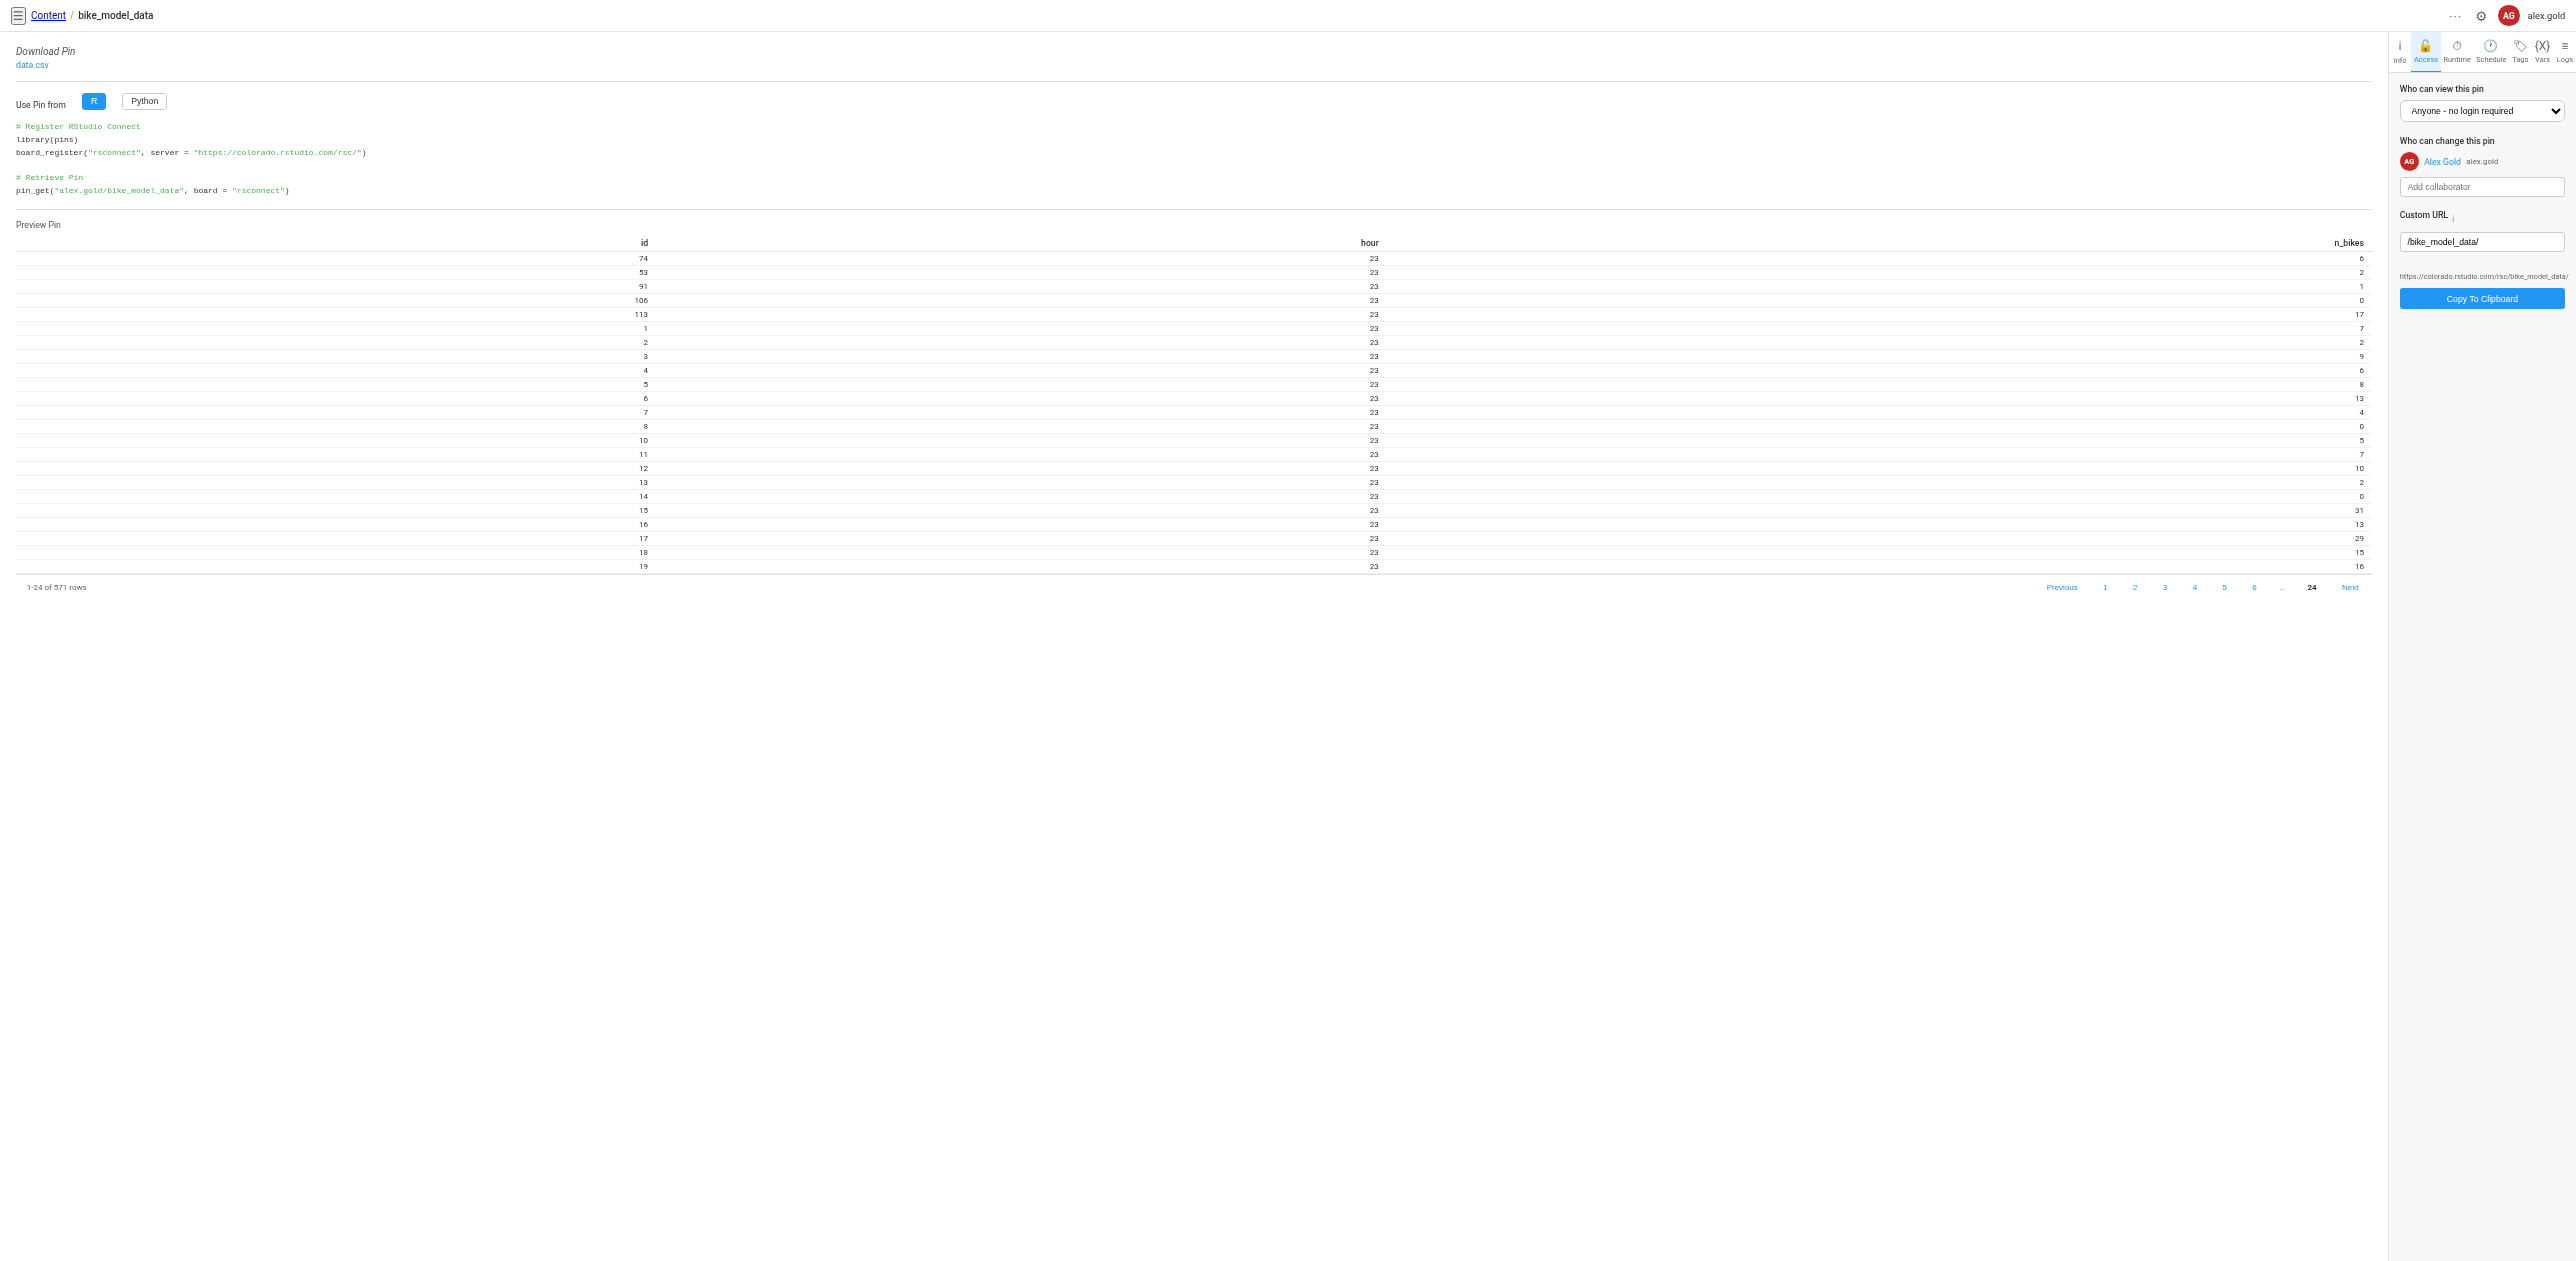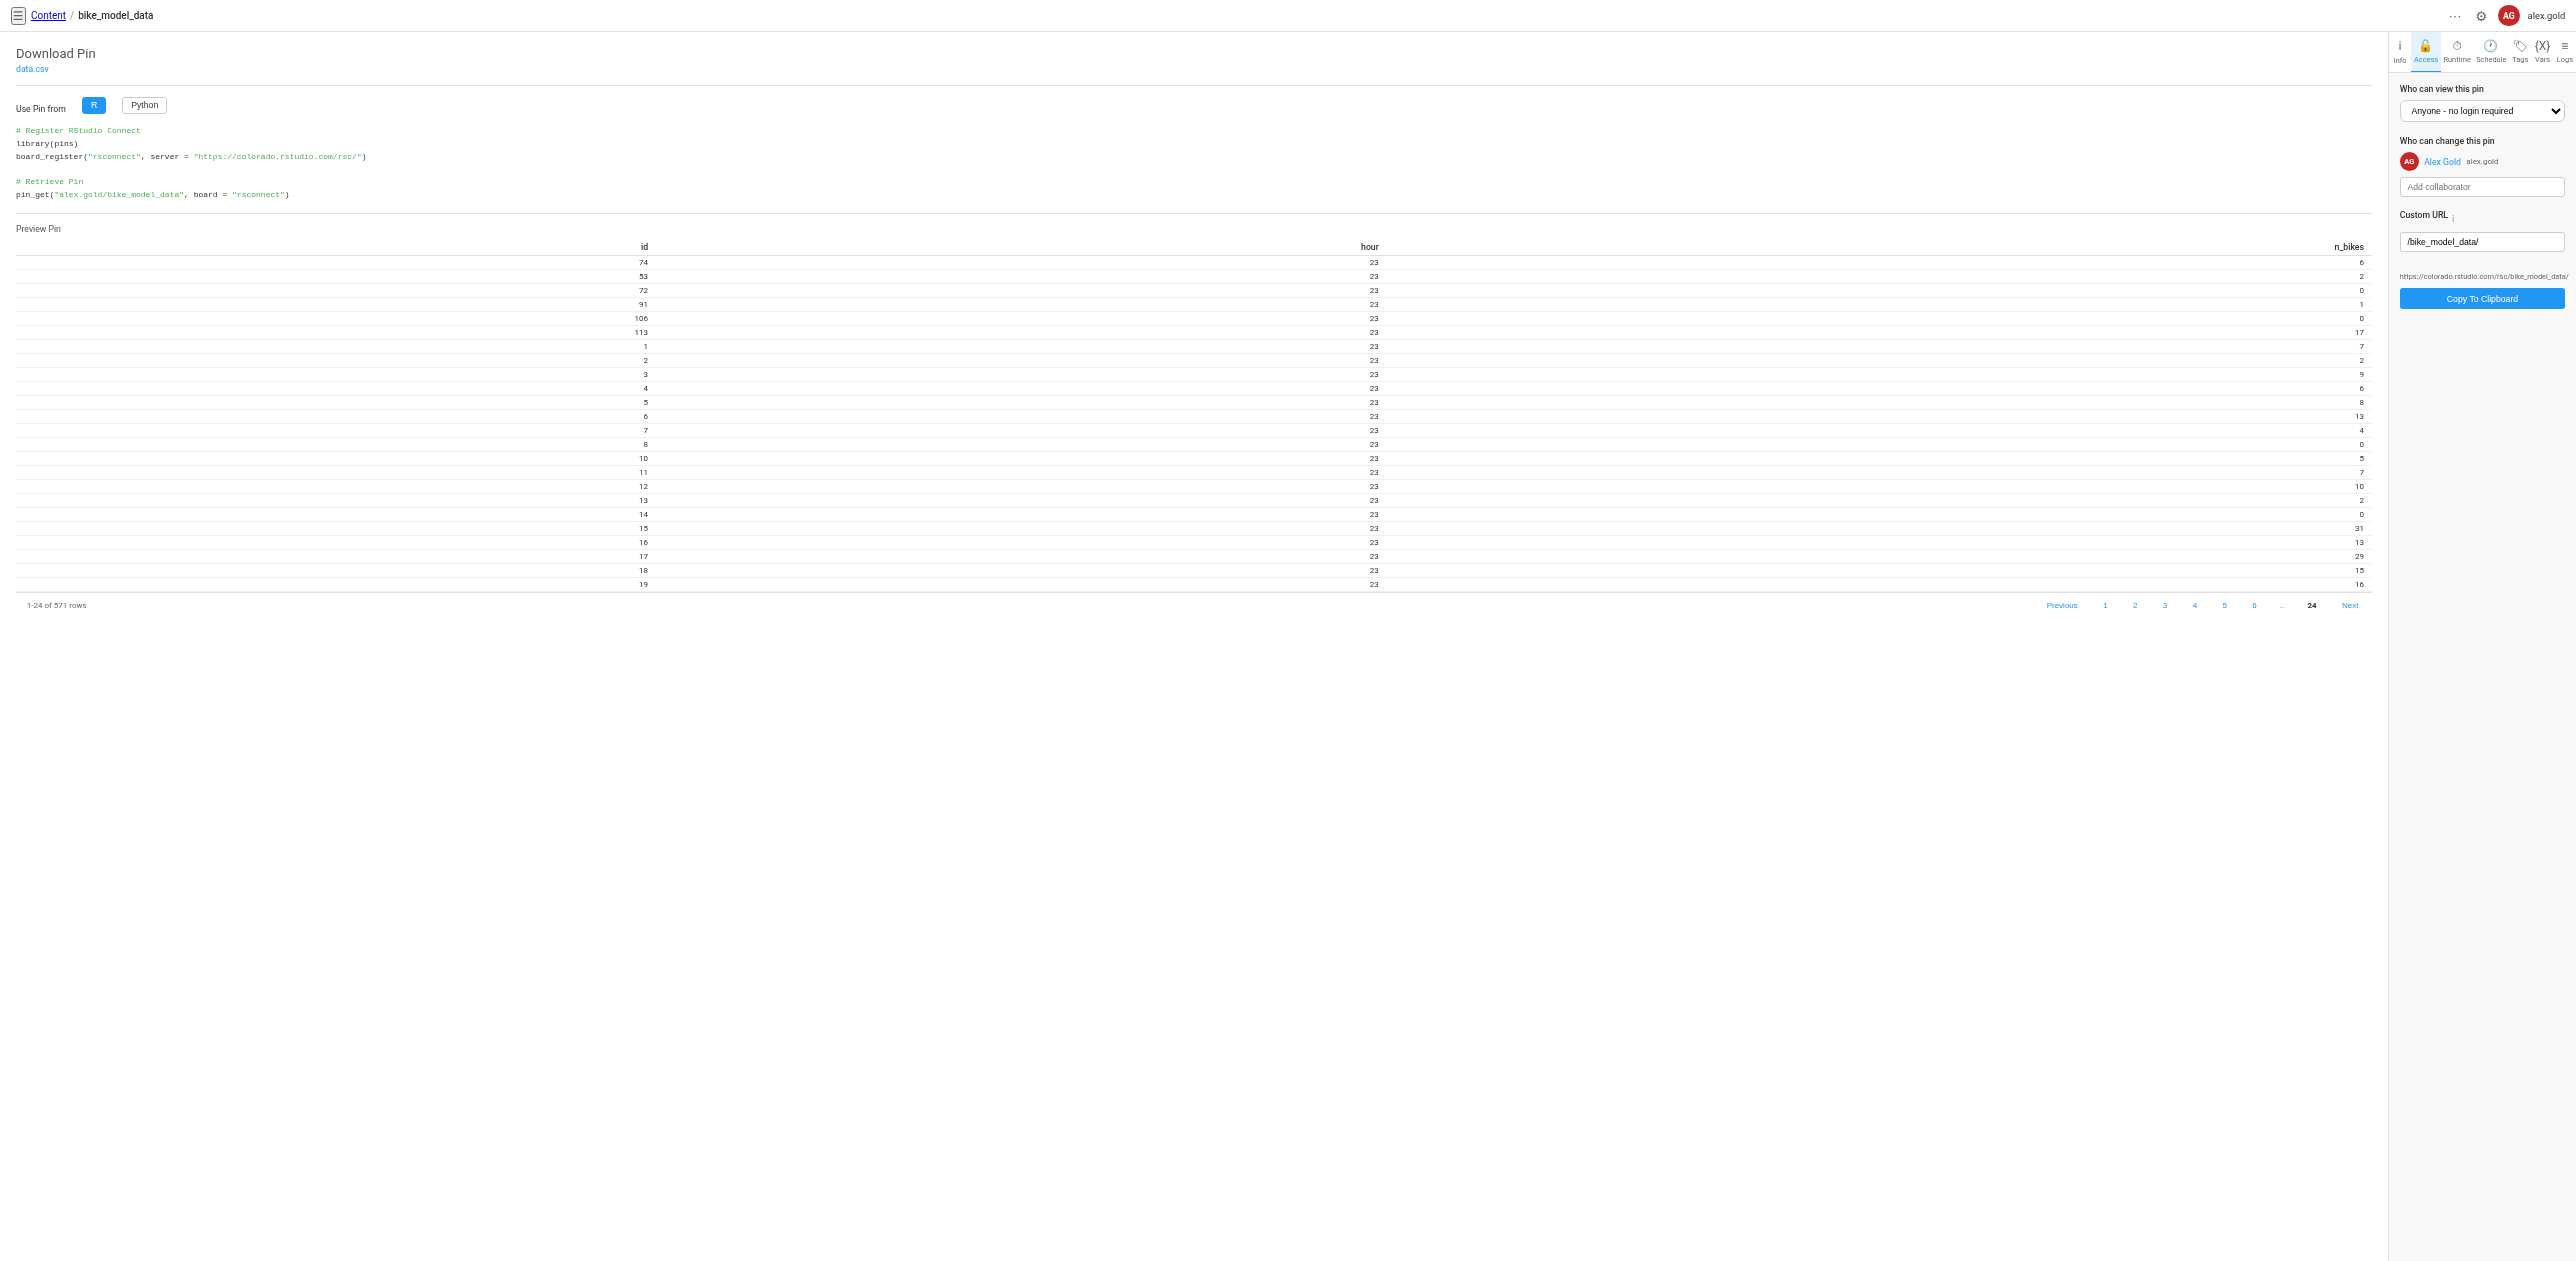--- a/index.html
+++ b/index.html
@@ -31,21 +31,21 @@
     
     .panel-tabs { display: flex; border-bottom: 0.7px solid #e0e0e0; background: #fff; }
     .panel-tab { flex: 1; display: flex; flex-direction: column; align-items: center; justify-content: center; padding: 5.4px 2.7px; cursor: pointer; font-size: 7.4px; color: #666; border-bottom: 1.3px solid transparent; gap: 2px; }
     .panel-tab.active { color: #2196F3; border-bottom-color: #2196F3; background: #e3f2fd; }
     .panel-tab-icon { font-size: 12px; }
 
     
     .panel-content { padding: 10.8px; overflow-y: auto; flex: 1; }
 
     
-    .section-title { font-size: 13px; color: #555; margin-bottom: 2.7px; }
+    .section-title { font-size: 10px; color: #555; margin-bottom: 2.7px; font-style: italic; }
     .download-link { color: #2196F3; font-size: 8.7px; text-decoration: none; }
     .divider { border: none; border-top: 0.7px solid #e0e0e0; margin: 10.8px 0; }
 
     
     .use-pin-row { display: flex; align-items: flex-end; gap: 16px; margin-bottom: 10.8px; }
     .use-pin-label { font-size: 8.7px; color: #333; }
     .tab-btn { padding: 2.7px 8px; border-radius: 2.7px; font-size: 8.7px; cursor: pointer; border: 0.7px solid #ccc; background: #fff; color: #333; }
     .tab-btn.active { background: #2196F3; color: #fff; border-color: #2196F3; }
 
     
@@ -143,25 +143,20 @@
             <td>74</td>
             <td>23</td>
             <td>6</td>
           </tr>
           <tr>
             <td>53</td>
             <td>23</td>
             <td>2</td>
           </tr>
           <tr>
-            <td>72</td>
-            <td>23</td>
-            <td>0</td>
-          </tr>
-          <tr>
             <td>91</td>
             <td>23</td>
             <td>1</td>
           </tr>
           <tr>
             <td>106</td>
             <td>23</td>
             <td>0</td>
           </tr>
           <tr>

